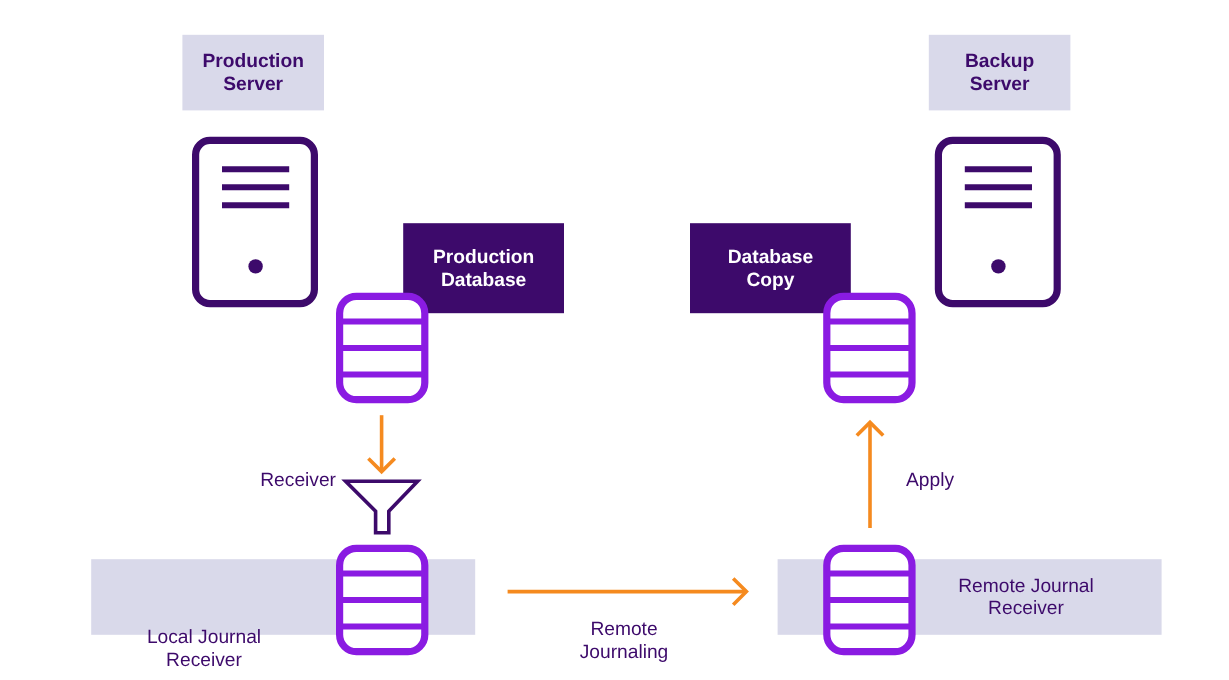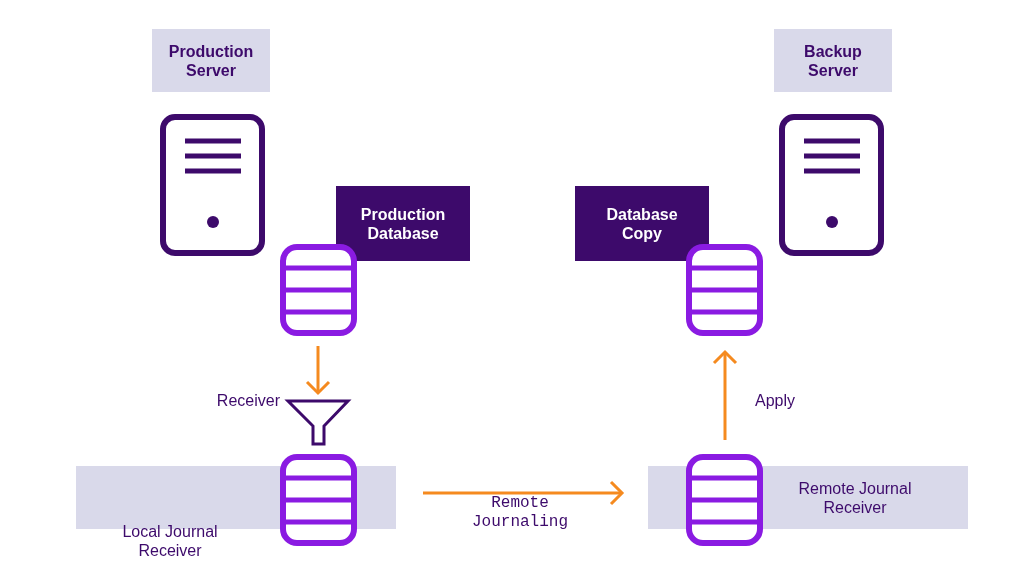--- a/index.html
+++ b/index.html
@@ -81,15 +81,15 @@
     <line x1="725" y1="440" x2="725" y2="352"></line>
     <polyline points="714,363 725,352 736,363"></polyline>
   </g>
 </svg>
 
 <div class="txt" style="left:200px;top:391px;width:80px;text-align:right;">Receiver</div>
 <div class="txt" style="left:100px;top:479px;width:140px;white-space:pre-line;margin-top:43px;">Local Journal
 Receiver</div>
 <div class="txt" style="left:780px;top:479px;width:150px;white-space:pre-line;">Remote Journal
 Receiver</div>
-<div class="txt" style="left:465px;top:494px;width:110px;white-space:pre-line;font-family:Liberation Mono, monospace;">Remote
+<div class="txt" style="left:465px;top:515px;width:110px;white-space:pre-line;">Remote
 Journaling</div>
 <div class="txt" style="left:745px;top:391px;width:60px;text-align:center;">Apply</div>
 
 </body></html>

